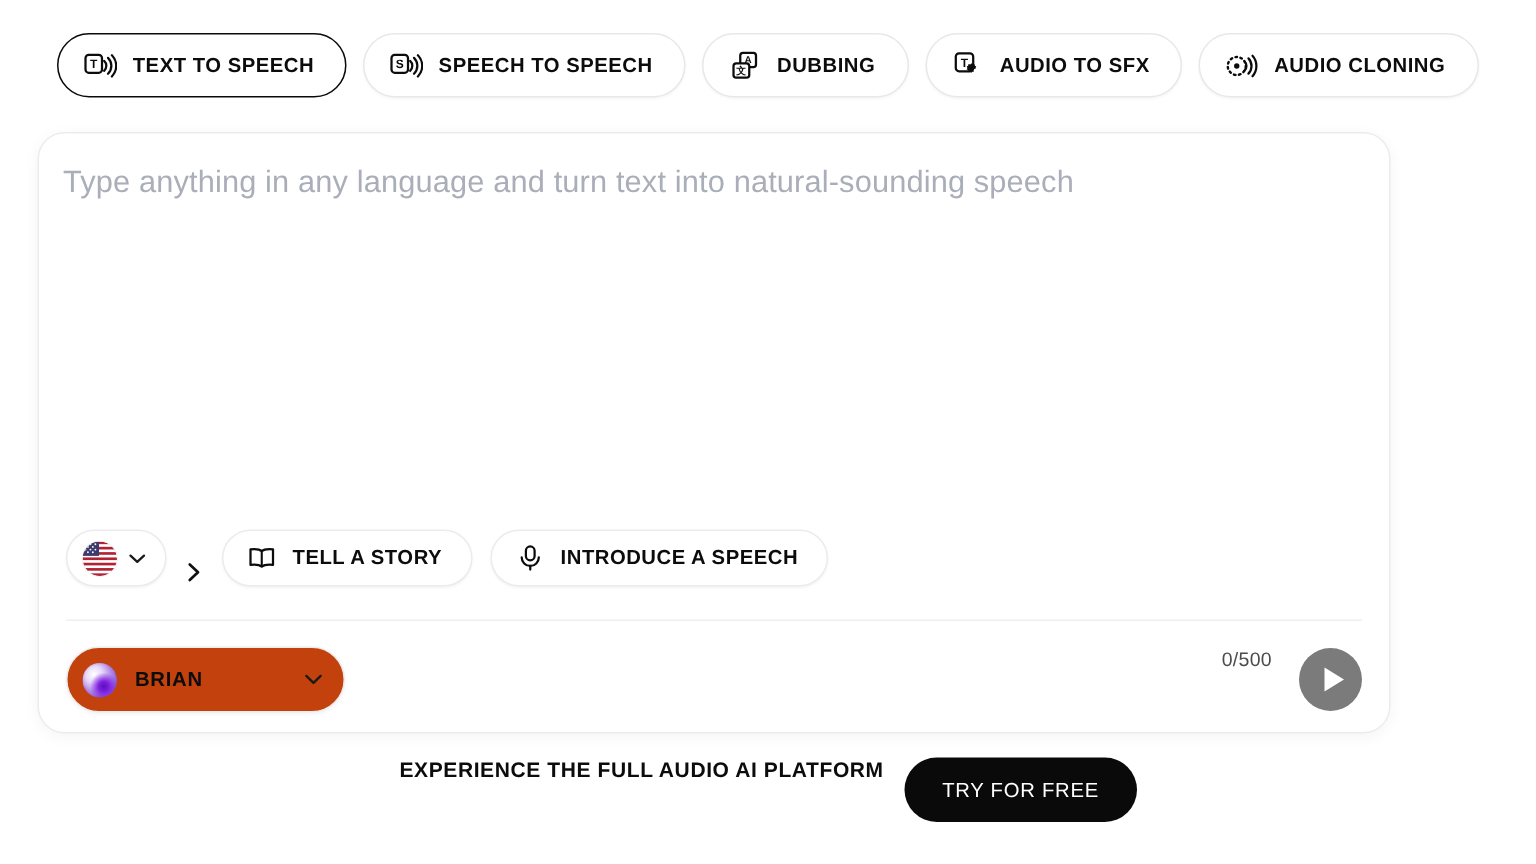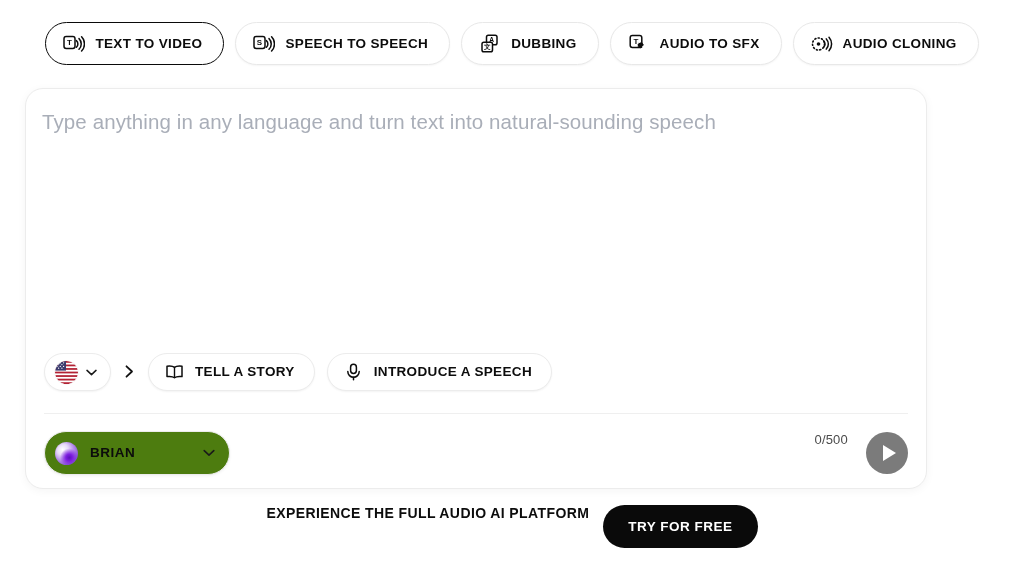--- a/index.html
+++ b/index.html
@@ -91,21 +91,21 @@
     height: 240px;
     cursor: text;
   }
 
   
   .preset-row {
     position: absolute;
     left: 18px;
     top: 264px;
     display: flex;
-    align-items: center;
+    align-items: flex-end;
     gap: 12px;
   }
   .lang-pill {
     display: flex;
     align-items: center;
     gap: 8px;
     height: 38px;
     padding: 0 13px 0 10px;
     border-radius: 20px;
     background: #ffffff;
@@ -171,21 +171,21 @@
     align-items: center;
     justify-content: space-between;
   }
   .voice-pill {
     display: flex;
     align-items: center;
     gap: 12px;
     height: 44px;
     padding: 0 14px 0 10px;
     border-radius: 23px;
-    background: #4d7c0f;
+    background: #c2410c;
     border: 1px solid #ececec;
     box-shadow: 0 1px 3px rgba(0,0,0,0.06);
     cursor: pointer;
     min-width: 186px;
   }
   .voice-avatar {
     width: 23px; height: 23px; border-radius: 50%;
     flex: none;
     background:
       radial-gradient(circle at 62% 68%, #5a12b8 0%, #7d1ee0 16%, rgba(125,30,224,0) 44%),
@@ -241,21 +241,21 @@
     letter-spacing: 0.4px;
     color: #0c0c0c;
   }
   .try-btn {
     height: 43px;
     padding: 0 25px;
     border-radius: 22px;
     background: #0a0a0a;
     color: #ffffff;
     font-size: 13.5px;
-    font-weight: bold;
+    font-weight: normal;
     letter-spacing: 0.5px;
     display: flex; align-items: center; justify-content: center;
     border: none; cursor: pointer;
     font-family: "Liberation Sans", sans-serif;
   }
   .chev { display:flex; align-items:center; flex:none; }
 </style>
 </head>
 <body>
 
@@ -266,21 +266,21 @@
     <div class="tab active">
       <span class="tab-icon">
         <svg width="22" height="18" viewBox="0 0 22 18">
           <rect x="1" y="1.5" width="11" height="12" rx="2.2" fill="none" stroke="#0c0c0c" stroke-width="1.5"></rect>
           <text x="6.5" y="10.4" font-size="8" font-weight="bold" text-anchor="middle" fill="#0c0c0c" font-family="Liberation Sans, sans-serif">T</text>
           <path d="M13.4 5.6a4.4 4.4 0 0 1 0 6.6" fill="none" stroke="#0c0c0c" stroke-width="1.5" stroke-linecap="round"></path>
           <path d="M16 3.6a7.4 7.4 0 0 1 0 10.6" fill="none" stroke="#0c0c0c" stroke-width="1.5" stroke-linecap="round"></path>
           <path d="M18.6 1.8a10.2 10.2 0 0 1 0 14.2" fill="none" stroke="#0c0c0c" stroke-width="1.5" stroke-linecap="round"></path>
         </svg>
       </span>
-      <span class="tab-label">TEXT TO VIDEO</span>
+      <span class="tab-label">TEXT TO SPEECH</span>
     </div>
 
     <div class="tab">
       <span class="tab-icon">
         <svg width="22" height="18" viewBox="0 0 22 18">
           <rect x="1" y="1.5" width="11" height="12" rx="2.2" fill="none" stroke="#0c0c0c" stroke-width="1.5"></rect>
           <text x="6.5" y="10.4" font-size="8" font-weight="bold" text-anchor="middle" fill="#0c0c0c" font-family="Liberation Sans, sans-serif">S</text>
           <path d="M13.4 5.6a4.4 4.4 0 0 1 0 6.6" fill="none" stroke="#0c0c0c" stroke-width="1.5" stroke-linecap="round"></path>
           <path d="M16 3.6a7.4 7.4 0 0 1 0 10.6" fill="none" stroke="#0c0c0c" stroke-width="1.5" stroke-linecap="round"></path>
           <path d="M18.6 1.8a10.2 10.2 0 0 1 0 14.2" fill="none" stroke="#0c0c0c" stroke-width="1.5" stroke-linecap="round"></path>

